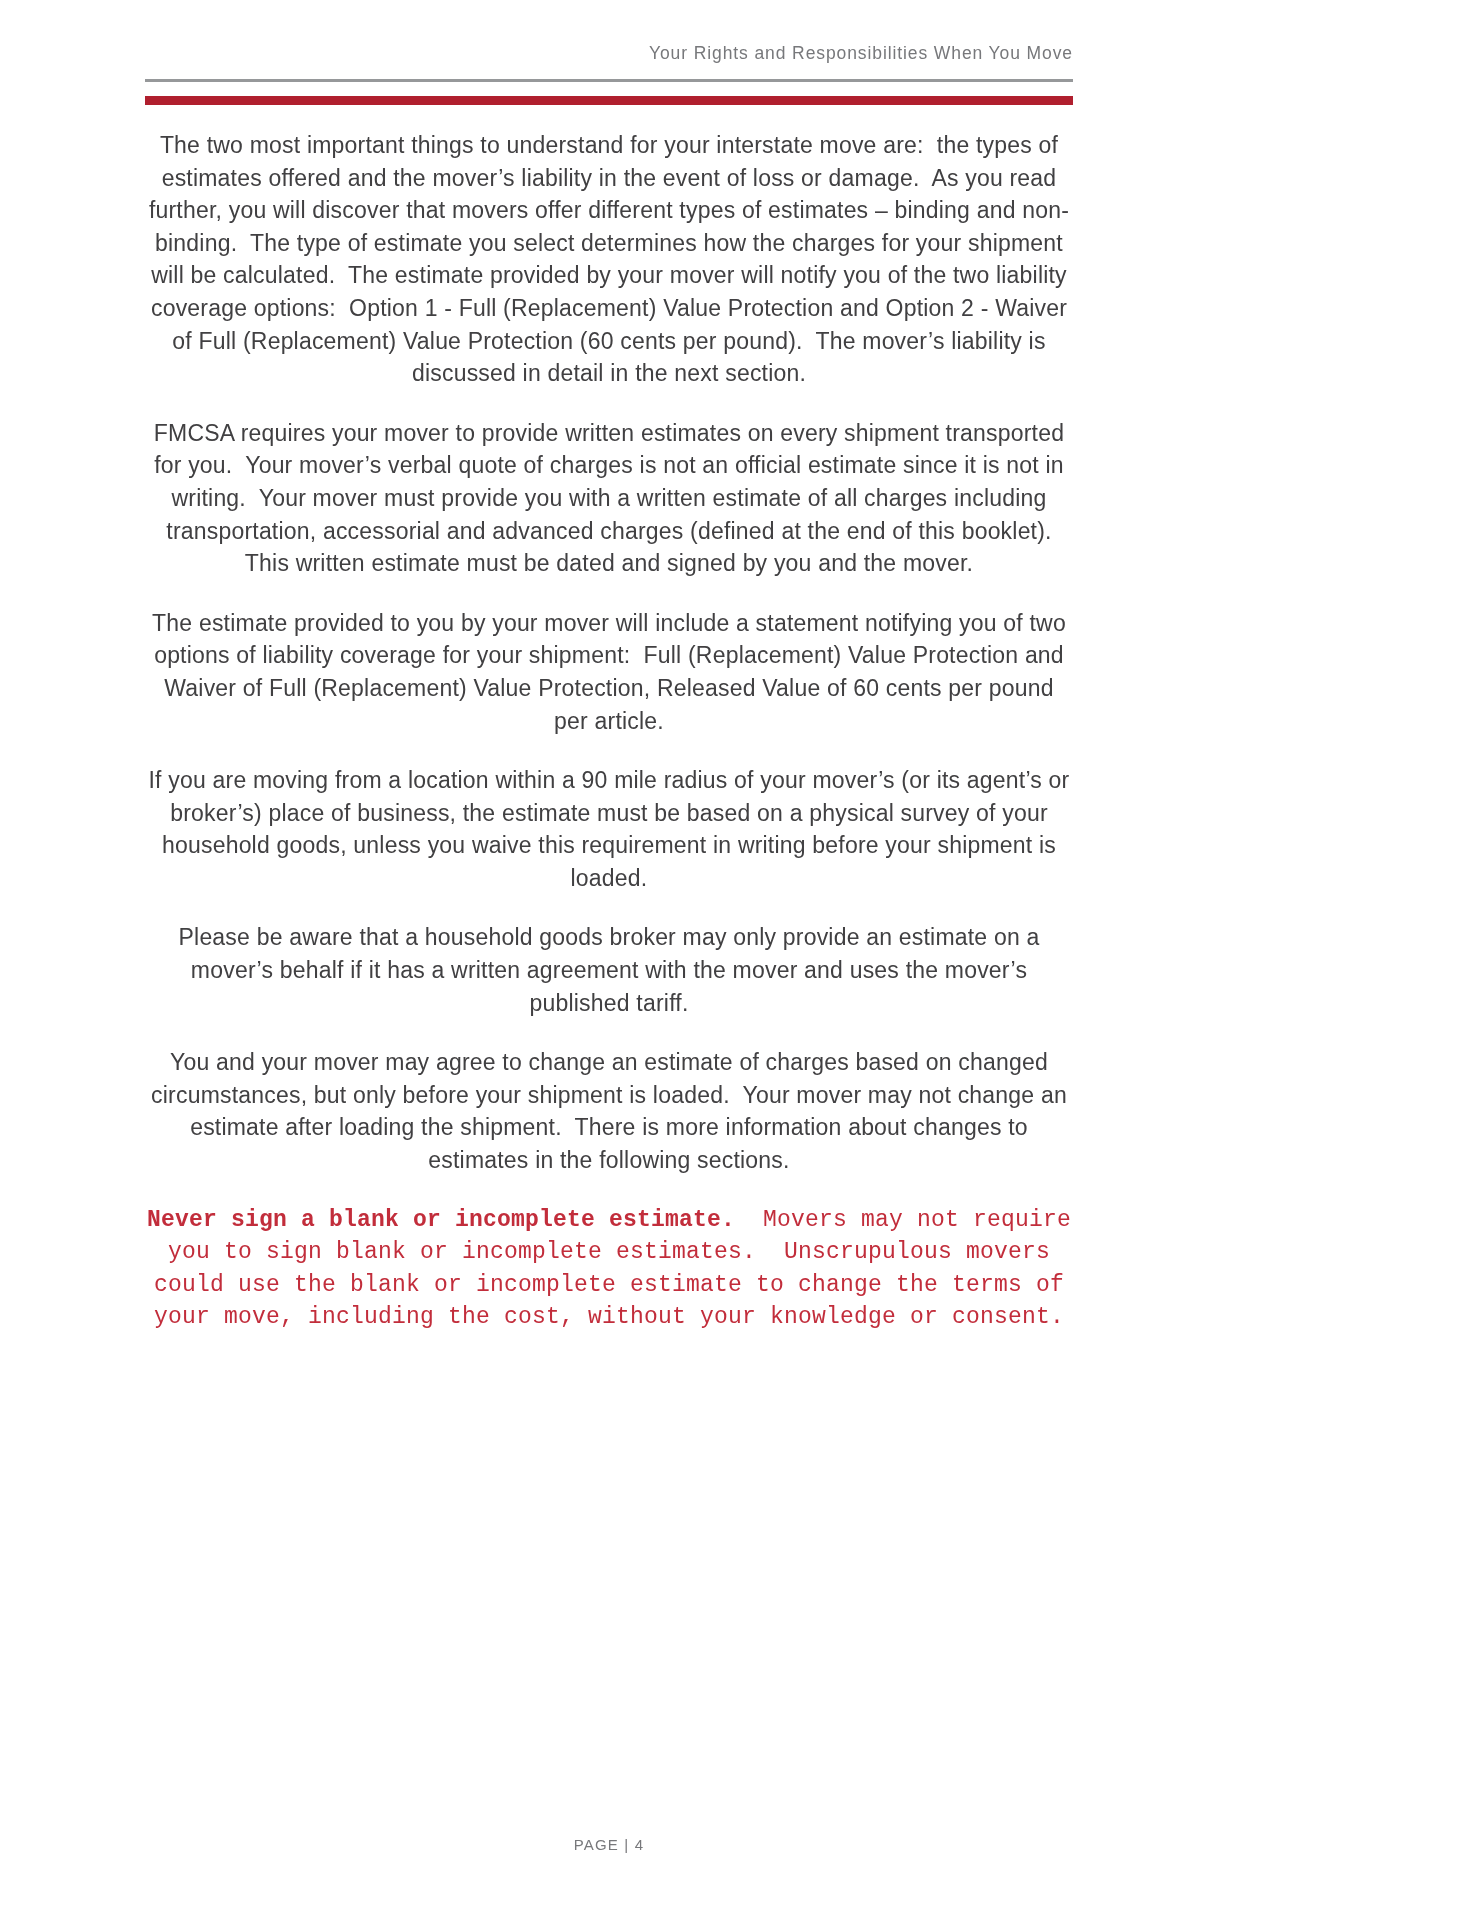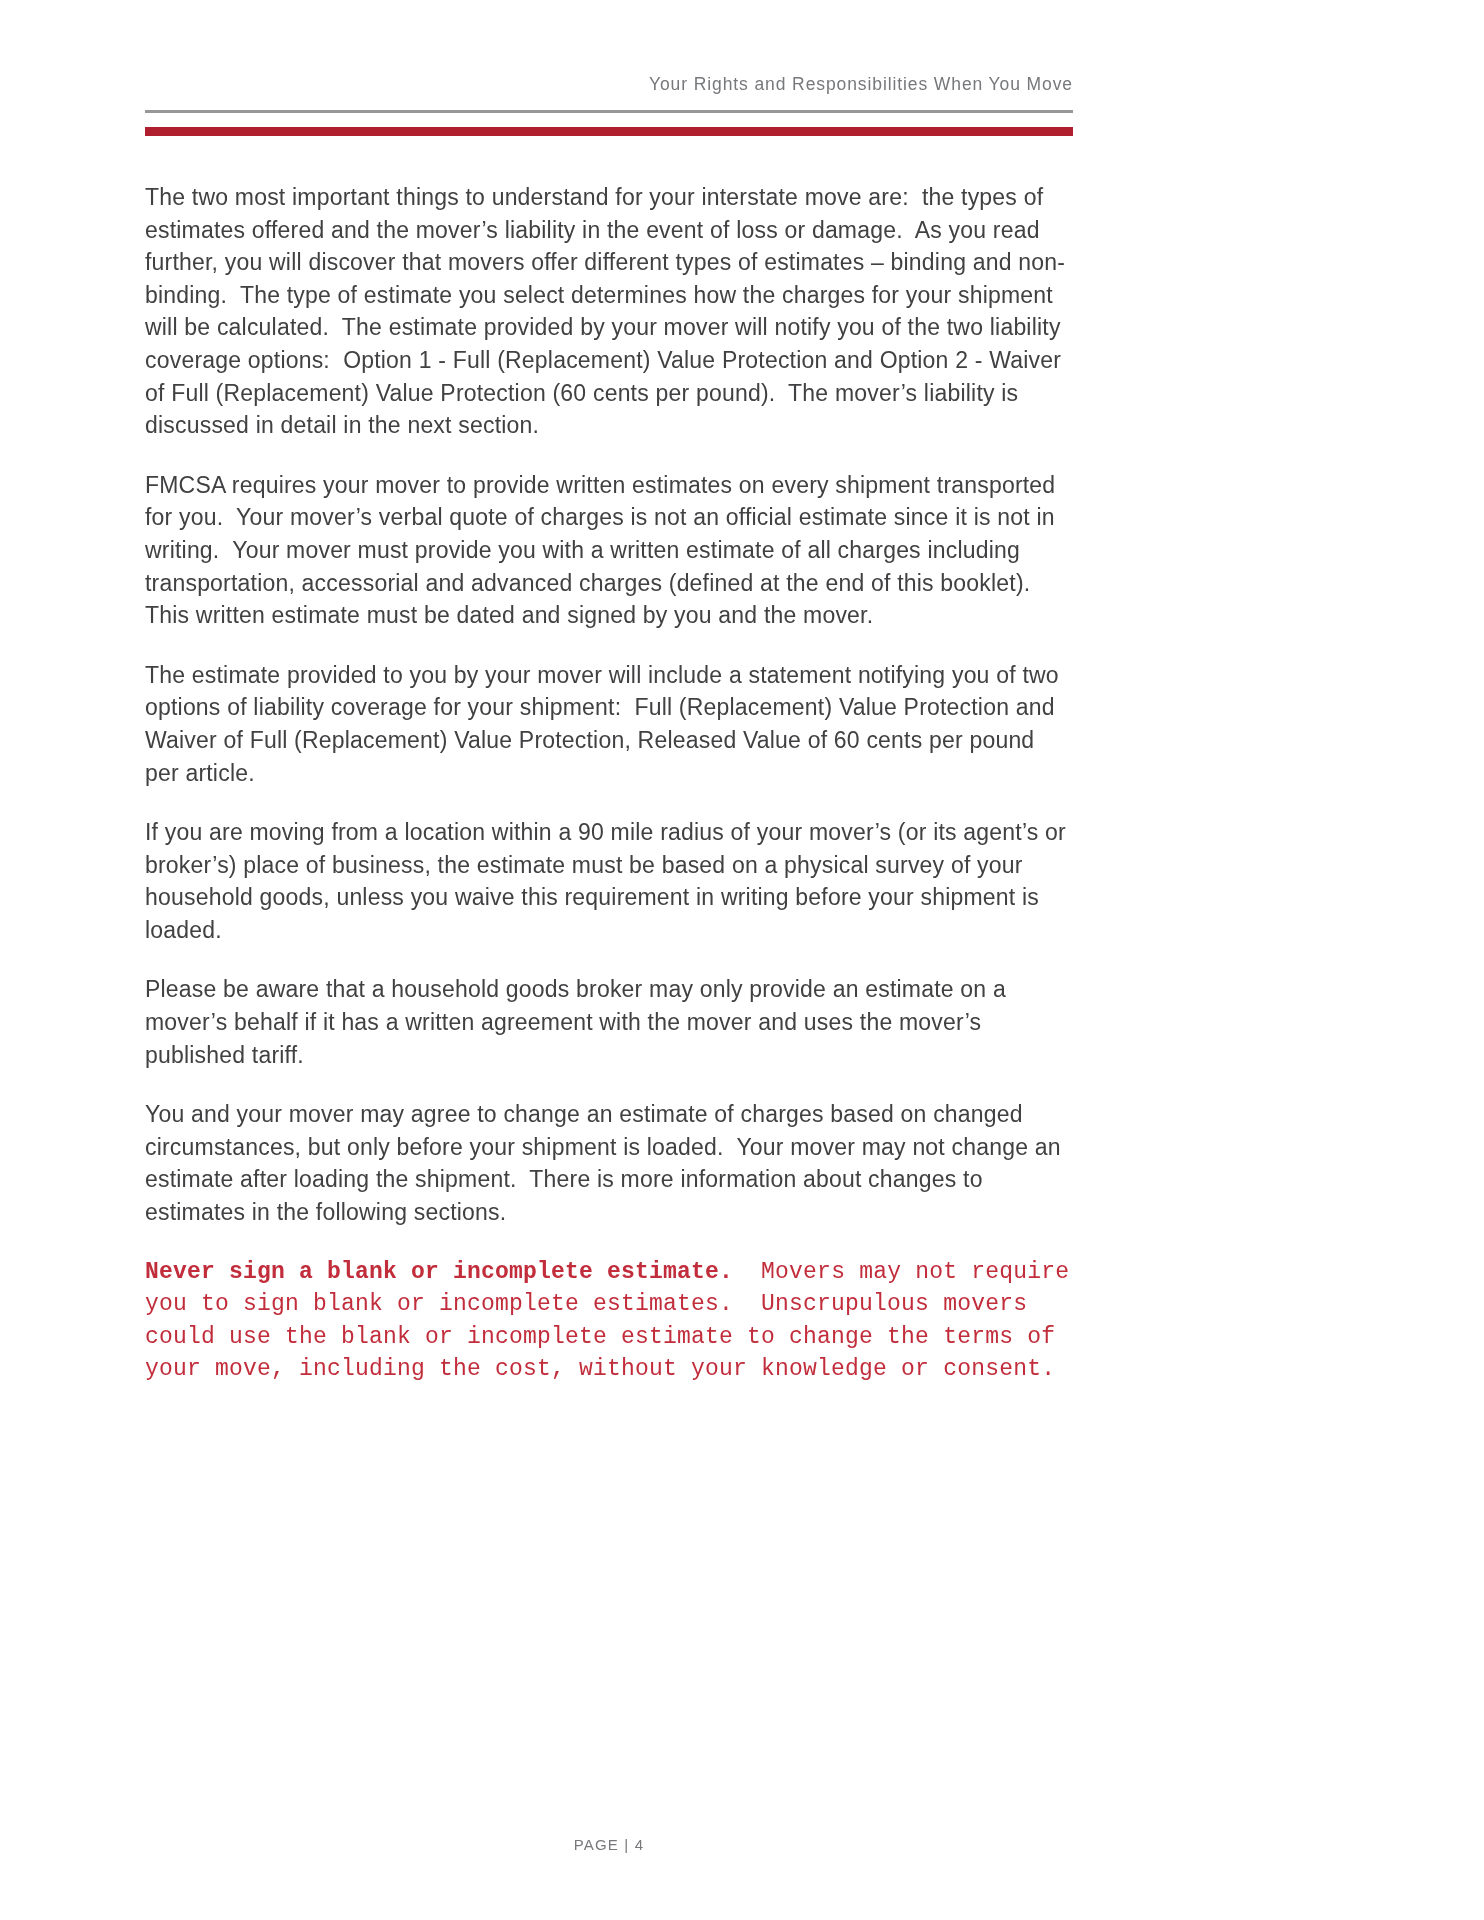--- a/index.html
+++ b/index.html
@@ -20,21 +20,21 @@
     color: var(--body-text);
     overflow: hidden;
   }
   .content {
     position: absolute;
     left: 145px;
     top: 0;
     width: 928px;
   }
   .header {
-    padding-top: 74px;
+    padding-top: 43px;
     padding-bottom: 15px;
     text-align: right;
   }
   .header-title {
     font-size: 17.5px;
     color: var(--header-gray);
     letter-spacing: 0.9px;
   }
   .header-rule {
     height: 3px;
@@ -46,21 +46,22 @@
     font-weight: bold;
     color: var(--accent-red);
     letter-spacing: 0.3px;
   }
   .title-rule {
     height: 9px;
     background: var(--accent-red);
     margin-top: 14px;
   }
   .body-copy {
-    margin-top: 45px;
+    margin-top: 24px;
+    text-align: center;
   }
   p.para {
     font-size: 23px;
     line-height: 32.6px;
     letter-spacing: 0.2px;
     margin: 0 0 27px 0;
     white-space: pre-wrap;
   }
   p.warning {
     color: var(--warning-red);

